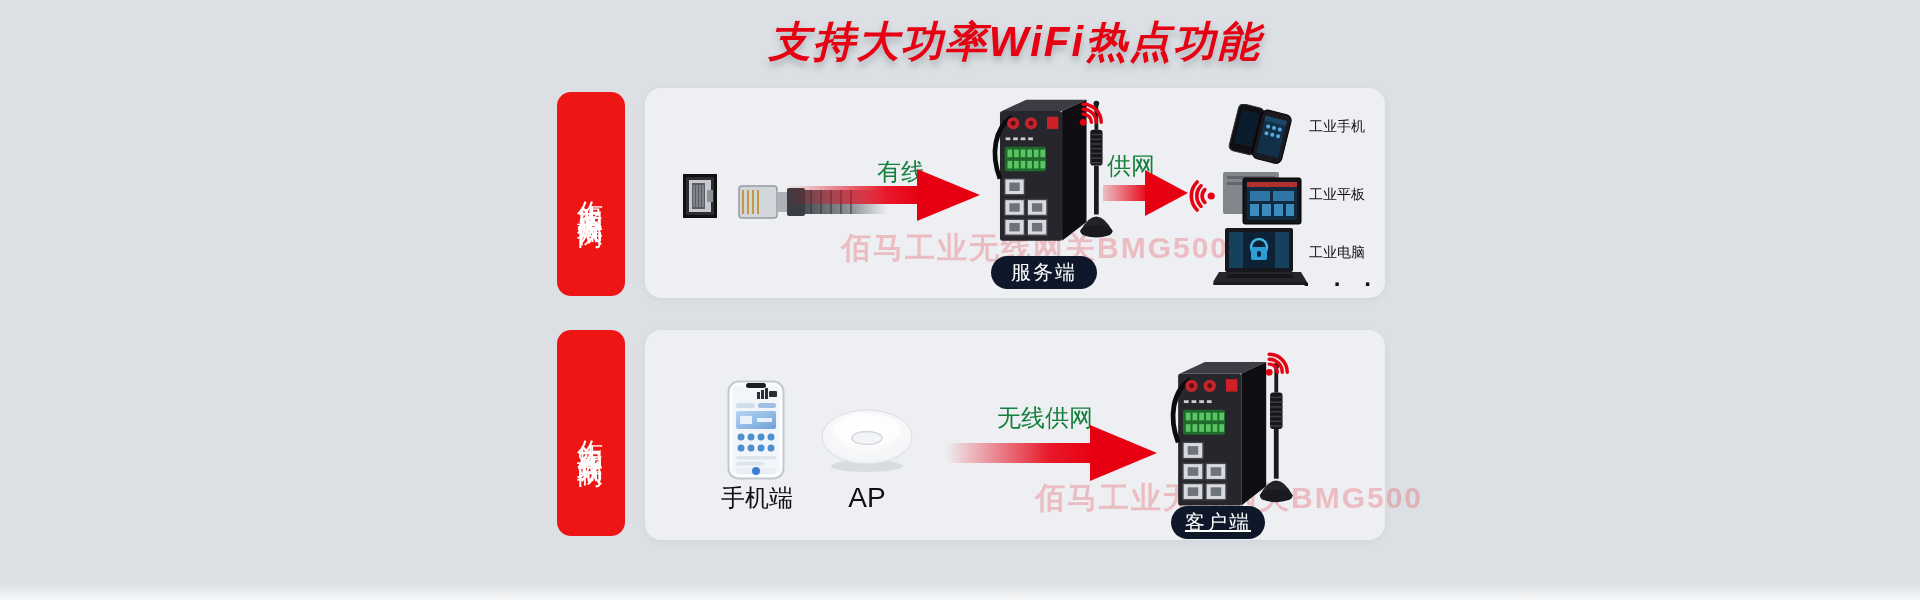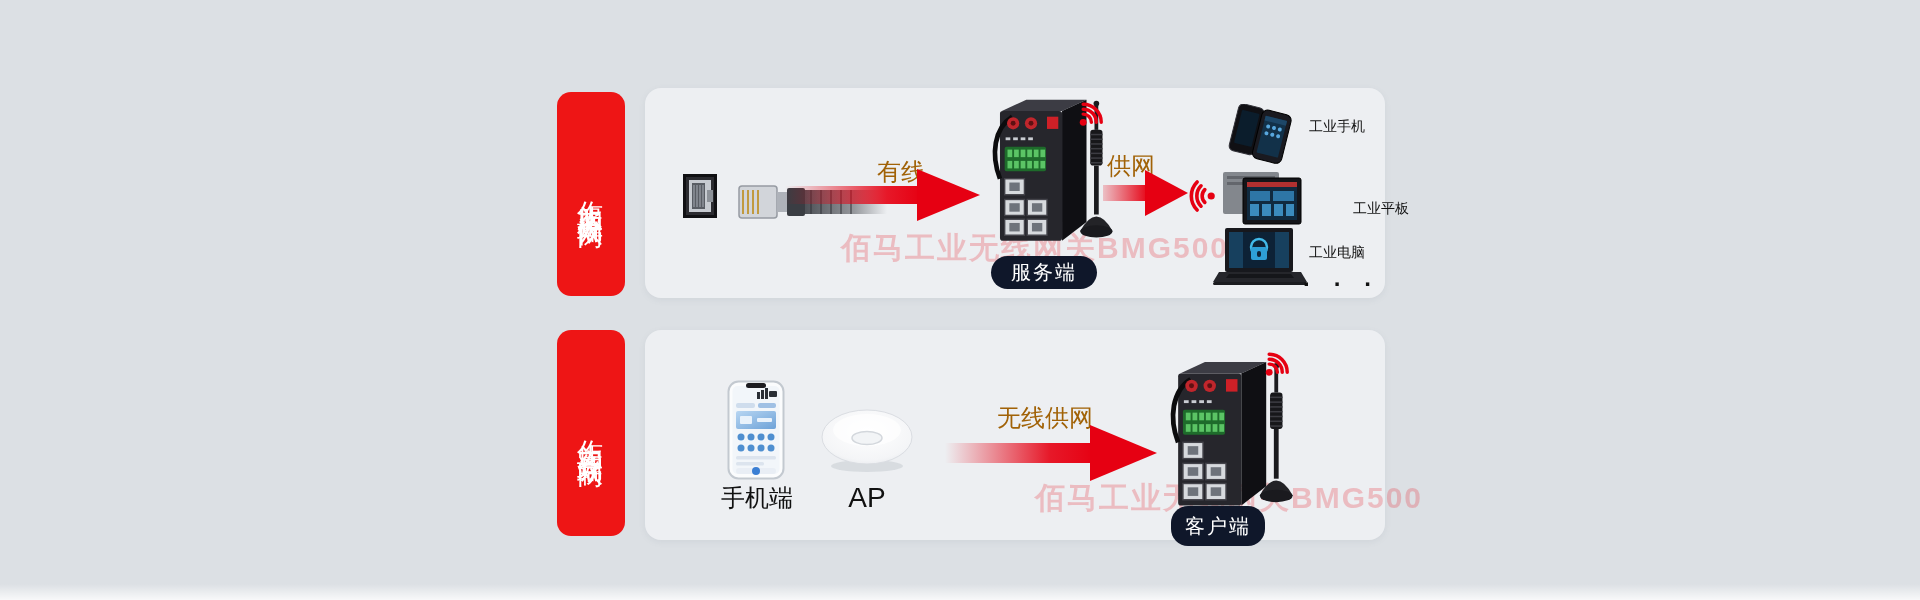--- a/index.html
+++ b/index.html
@@ -16,59 +16,60 @@
          letter-spacing:4px;font-weight:500;}
   .panel{position:absolute;left:645px;width:740px;height:210px;background:#edeff2;
          border-radius:16px;box-shadow:0 2px 6px rgba(110,120,135,0.10);}
   .panel.row1{top:88px;}
   .panel.row2{top:330px;}
   .panel > *{position:absolute;}
   .watermark{font-size:30px;font-weight:bold;color:rgba(230,57,70,0.28);letter-spacing:2px;
              white-space:nowrap;z-index:1;}
   .wm1{left:196px;top:140px;}
   .wm2{left:390px;top:148px;}
-  .lbl{color:#a16207;font-size:24px;font-weight:500;white-space:nowrap;z-index:2;}
+  .lbl{color:#15803d;font-size:24px;font-weight:500;white-space:nowrap;z-index:2;}
   .wired{left:232px;top:68px;}
   .supply{left:446px;top:62px;margin-left:16px;}
   .wireless{left:352px;top:72px;}
   .arrow1{left:140px;top:78px;width:195px;height:58px;z-index:2;}
   .arrow2{left:458px;top:80px;width:85px;height:50px;z-index:2;}
   .arrow3{left:300px;top:92px;width:212px;height:62px;z-index:2;}
   .rj45-port{left:38px;top:86px;width:34px;height:44px;z-index:2;}
   .rj45-cable{left:92px;top:88px;width:150px;height:52px;z-index:2;}
   .router{z-index:2;}
   .r1{left:336px;top:8px;width:132px;height:158px;}
   .r2{left:514px;top:28px;width:134px;height:161px;}
   .wifi-up{width:36px;height:33px;z-index:2;}
   .w1{left:430px;top:8px;}
   .w2{left:616px;top:16px;}
   .wifi-left{left:541px;top:88px;width:36px;height:40px;z-index:2;}
   .dev{z-index:2;}
   .phones{left:576px;top:16px;width:80px;height:60px;}
   .tablet{left:576px;top:84px;width:82px;height:54px;}
   .laptop{left:568px;top:140px;width:94px;height:60px;}
   .devlbl{left:664px;font-size:14px;color:#111;white-space:nowrap;z-index:2;font-weight:500;}
-  .d1{top:30px;}.d2{top:112px;margin-left:44px;}.d3{top:156px;text-align:right;}
+  .d1{top:30px;}.d2{top:98px;}.d3{top:156px;text-align:right;}
   .dots{left:658px;top:182px;font-size:24px;font-weight:bold;color:#111;letter-spacing:8px;z-index:2;}
   .badge{background:#0f172a;color:#fff;border-radius:17px;font-size:20px;display:flex;
          align-items:center;justify-content:center;z-index:3;letter-spacing:2px;font-weight:500;}
   .b1{left:346px;top:168px;width:106px;height:33px;}
-  .b2{left:526px;top:176px;width:94px;height:40px;}
+  .b2{left:526px;top:176px;width:94px;height:33px;text-decoration:underline;}
   .phone{left:82px;top:50px;width:58px;height:100px;z-index:2;}
   .phone-lbl{left:70px;top:152px;width:84px;text-align:center;font-size:24px;color:#111;z-index:2;font-weight:500;}
   .ap{left:174px;top:70px;width:96px;height:76px;z-index:2;}
   .ap-lbl{left:190px;top:152px;width:64px;text-align:center;font-size:28px;color:#111;z-index:2;font-weight:500;}
   .bottom-fade{position:absolute;left:0;right:0;bottom:0;height:16px;
                background:linear-gradient(to bottom,rgba(255,255,255,0),rgba(255,255,255,0.8));}
 </style>
 </head>
 <body>
 
 <div class="stage">
 
+  <h1 class="title">支持大功率WiFi热点功能</h1>
 
   <div class="side-label row1">
     <span class="vtext">作为服务端供网</span>
   </div>
 
   <section class="panel row1">
     <span class="watermark wm1">佰马工业无线网关BMG500</span>
 
     <svg class="rj45-port" viewBox="0 0 34 44">
       <rect x="1.5" y="1.5" width="31" height="41" fill="#2b2b30" stroke="#101013" stroke-width="3"></rect>

